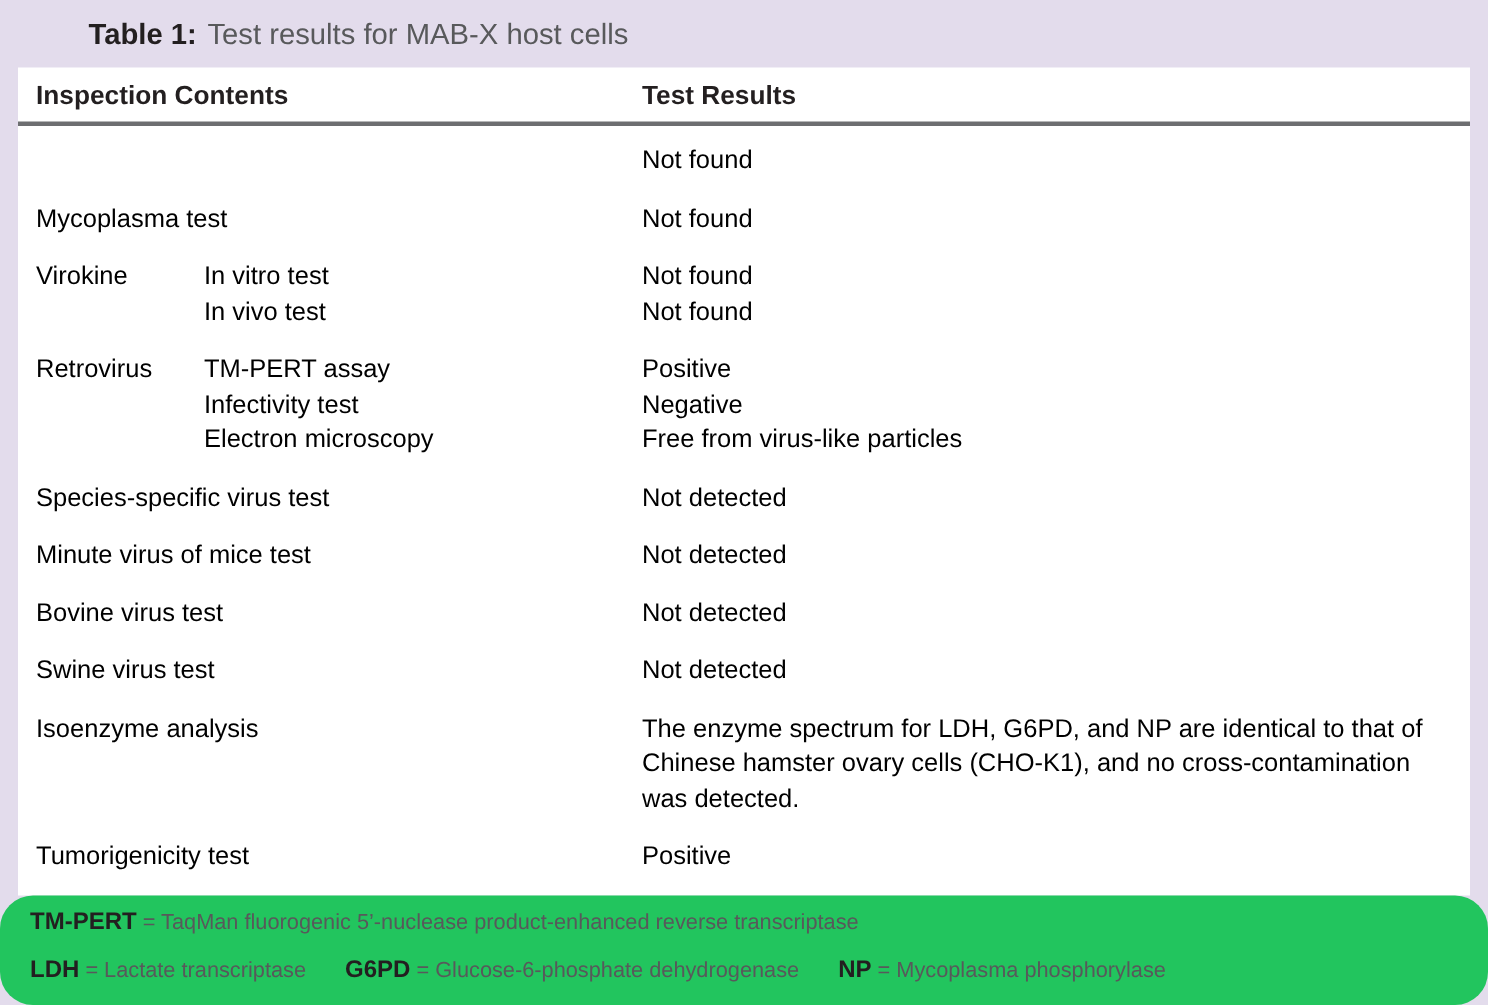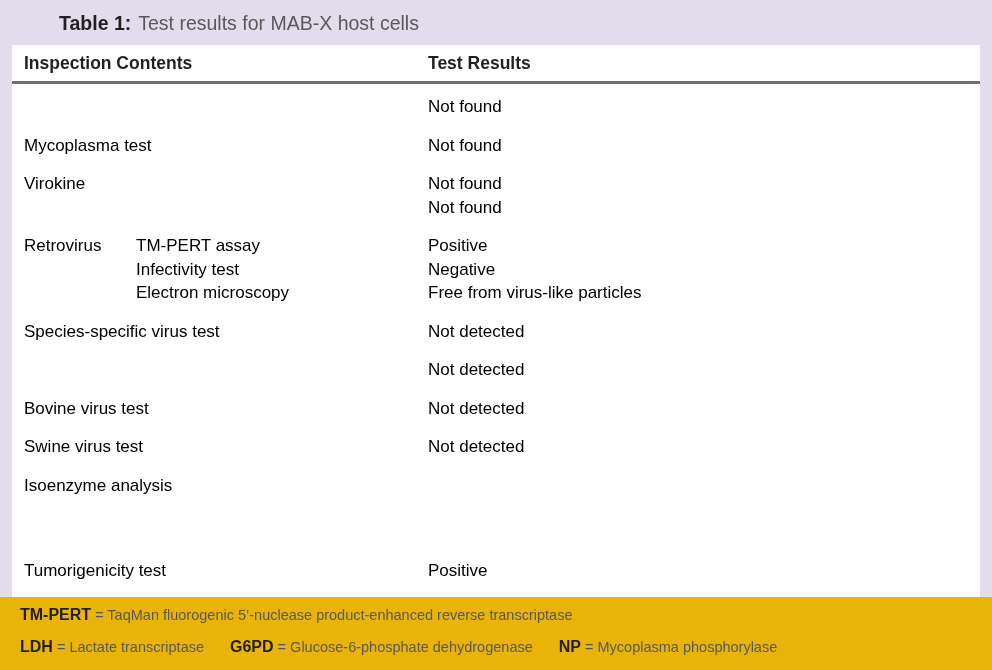--- a/index.html
+++ b/index.html
@@ -95,21 +95,22 @@
   .cell-sub    { left: 124px; }
   .cell-result { left: 416px; width: 545px; }
 
   
   .footnotes {
     position: absolute;
     left: 0;
     top: 597px;
     width: 992px;
     height: 73px;
-    background: #eab308;
+    background: #22c55e;
+    border-radius: 22px;
   }
   .fn-line {
     position: absolute;
     left: 20px;
     white-space: nowrap;
     font-size: 14.5px;
     color: #58595b;
   }
   .fn-line.l1 { top: 9px; }
   .fn-line.l2 { top: 41px; }
@@ -140,49 +141,53 @@
     <div class="tbody">
         <div class="row" style="height: 38.5px; position: absolute; top: 0px;">
           <div class="cell-result" style="top: 11px;">Not found</div>
         </div>
         <div class="row" style="height: 38.5px; position: absolute; top: 38.5px;">
           <div class="cell-name" style="top: 11px;">Mycoplasma test</div>
           <div class="cell-result" style="top: 11px;">Not found</div>
         </div>
         <div class="row" style="height: 62px; position: absolute; top: 77px;">
           <div class="cell-name" style="top: 11px;">Virokine</div>
+          <div class="cell-sub" style="top: 11px;">In vitro test
+In vivo test</div>
           <div class="cell-result" style="top: 11px;">Not found
 Not found</div>
         </div>
         <div class="row" style="height: 85.5px; position: absolute; top: 139px;">
           <div class="cell-name" style="top: 11px;">Retrovirus</div>
           <div class="cell-sub" style="top: 11px;">TM-PERT assay
 Infectivity test
 Electron microscopy</div>
           <div class="cell-result" style="top: 11px;">Positive
 Negative
 Free from virus-like particles</div>
         </div>
         <div class="row" style="height: 38.5px; position: absolute; top: 224.5px;">
           <div class="cell-name" style="top: 11px;">Species-specific virus test</div>
           <div class="cell-result" style="top: 11px;">Not detected</div>
         </div>
         <div class="row" style="height: 38.5px; position: absolute; top: 263px;">
+          <div class="cell-name" style="top: 11px;">Minute virus of mice test</div>
           <div class="cell-result" style="top: 11px;">Not detected</div>
         </div>
         <div class="row" style="height: 38.5px; position: absolute; top: 301.5px;">
           <div class="cell-name" style="top: 11px; text-align: center;">Bovine virus test</div>
           <div class="cell-result" style="top: 11px;">Not detected</div>
         </div>
         <div class="row" style="height: 38.5px; position: absolute; top: 340px;">
           <div class="cell-name" style="top: 11px;">Swine virus test</div>
           <div class="cell-result" style="top: 11px;">Not detected</div>
         </div>
         <div class="row" style="height: 85.5px; position: absolute; top: 378.5px;">
           <div class="cell-name" style="top: 11px;">Isoenzyme analysis</div>
+          <div class="cell-result" style="top: 11px;">The enzyme spectrum for LDH, G6PD, and NP are identical to that of Chinese hamster ovary cells (CHO-K1), and no cross-contamination was detected.</div>
         </div>
         <div class="row" style="height: 38.5px; position: absolute; top: 464px;">
           <div class="cell-name" style="top: 11px;">Tumorigenicity test</div>
           <div class="cell-result" style="top: 11px;">Positive</div>
         </div>
       </div>
 
   </div>
 
   <div class="footnotes">

